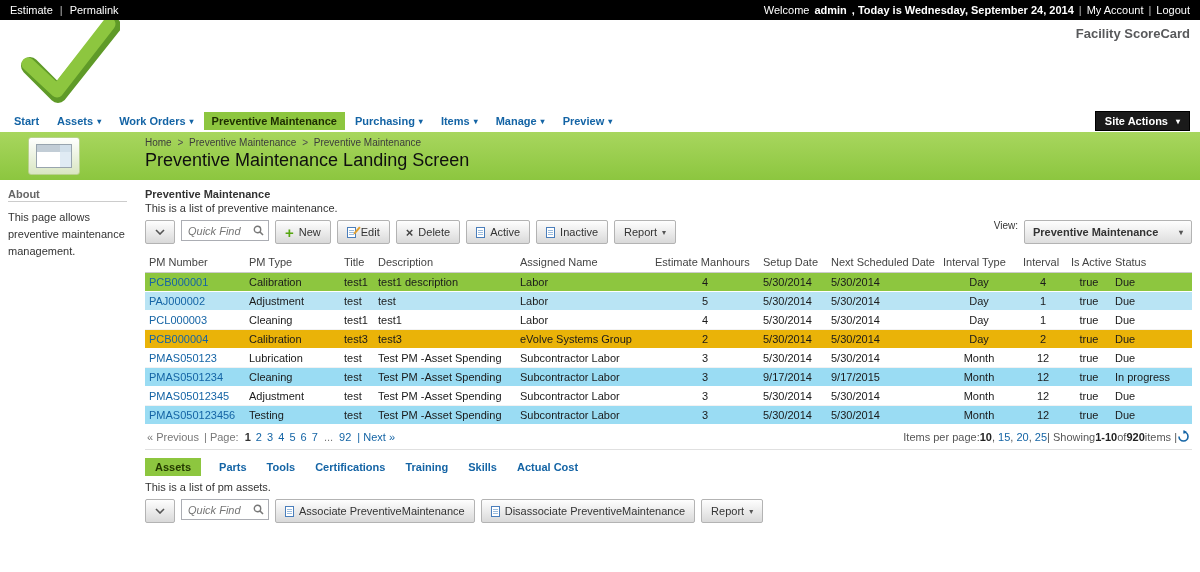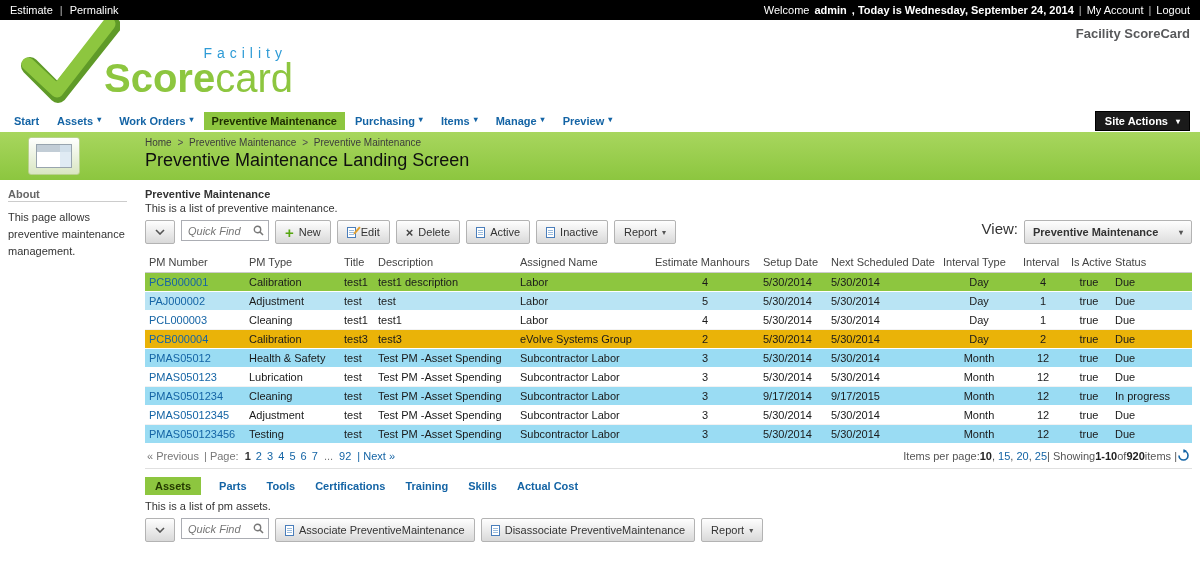--- a/index.html
+++ b/index.html
@@ -23,21 +23,21 @@
   .app-title { position:absolute; top:6px; right:10px; font-size:13px; font-weight:bold; color:#58595b; }
   .logo { position:absolute; left:20px; top:0; display:flex; align-items:flex-end; cursor:pointer; }
   .logo-text { margin-left:-16px; padding-bottom:8px; }
   .logo-facility { display:block; text-align:right; color:#2e9bd6; font-size:14px; letter-spacing:5px; padding-right:6px; margin-bottom:-3px; }
   .logo-score { font-size:40px; font-weight:bold; color:#8dc63f; line-height:1; }
   .logo-card { font-weight:normal; }
 
   
   .nav-bar { height:22px; display:flex; align-items:center; padding:0 6px; font-size:11px; font-weight:bold; background:#fff; }
   .nav-items { display:flex; align-items:center; gap:2px; flex:1; }
-  .nav-item { color:#1464a5; text-decoration:none; padding:3px 8px; display:inline-flex; align-items:flex-start; gap:4px; white-space:nowrap; }
+  .nav-item { color:#1464a5; text-decoration:none; padding:3px 8px; display:inline-flex; align-items:center; gap:4px; white-space:nowrap; }
   .nav-item.active { background:#8dc63f; color:#1d2d00; }
   .nav-caret { font-size:8px; }
   .site-actions { background:#1a1a1a; color:#fff; border:1px solid #000; font-size:11px; font-weight:bold; padding:3px 9px; display:flex; gap:8px; align-items:center; cursor:pointer; font-family:inherit; margin-right:4px; }
 
   
   .banner { height:48px; background:linear-gradient(180deg,#a8d65e,#8cc63f); position:relative; }
   .banner-icon { position:absolute; left:28px; top:5px; width:52px; height:38px; background:linear-gradient(180deg,#ffffff,#d9e6c2); border:1px solid #b9d18d; border-radius:3px; }
   .list-icon { width:36px; height:24px; margin:6px auto; border:1px solid #98a4ae; background:linear-gradient(180deg,#c2cdd6 0,#c2cdd6 7px,#fff 7px); box-shadow:inset -11px 0 0 rgba(214,228,240,.75); }
   .banner-inner { padding:5px 0 0 145px; }
   .breadcrumb { font-size:10px; color:#3c3c3c; }
@@ -60,21 +60,21 @@
   .glyph-plus { color:#56a510; font-size:15px; font-weight:bold; line-height:1; }
   .glyph-x { color:#444; font-size:13px; font-weight:bold; line-height:1; }
   .caret { font-size:8px; color:#555; }
   .quickfind { position:relative; }
   .quickfind input { width:88px; height:21px; padding:0 20px 0 6px; border:1px solid #abadb3; font-size:11px; font-style:italic; color:#555; font-family:inherit; }
   .qf-icon { position:absolute; right:5px; top:5px; }
   .doc-icon { display:inline-block; width:9px; height:11px; border:1px solid #4a7ebb; background:#fff; position:relative; flex:0 0 auto; }
   .doc-icon::after { content:""; position:absolute; left:1px; top:2px; width:5px; height:1px; background:#9bbcdd; box-shadow:0 2px 0 #9bbcdd, 0 4px 0 #9bbcdd; }
   .doc-icon.pencil::before { content:""; position:absolute; right:-3px; top:-2px; width:2px; height:9px; background:#e0a030; transform:rotate(40deg); }
   .spacer { flex:1; }
-  .view-label { font-size:15px; color:#333; }
+  .view-label { font-size:10px; color:#333; }
   .view-select { display:flex; align-items:center; justify-content:space-between; gap:10px; min-width:168px; height:24px; padding:0 8px; background:linear-gradient(180deg,#fefefe,#dedede); border:1px solid #b3b3b3; border-radius:2px; font-size:11px; font-weight:bold; color:#333; cursor:pointer; }
 
   
   .pm-table { width:100%; border-collapse:collapse; table-layout:fixed; font-size:11px; }
   .pm-table th { text-align:left; font-weight:normal; color:#444; padding:4px; border-bottom:1px solid #ccc; white-space:nowrap; overflow:hidden; cursor:pointer; }
   .pm-table td { padding:3px 4px; color:#1a1a1a; white-space:nowrap; overflow:hidden; border-bottom:1px solid rgba(255,255,255,.8); }
   .pm-table a { color:#1464a5; text-decoration:none; }
   .pm-table th:nth-child(1){width:100px}.pm-table th:nth-child(2){width:95px}
   .pm-table th:nth-child(3){width:34px}.pm-table th:nth-child(4){width:142px}
   .pm-table th:nth-child(5){width:135px}.pm-table th:nth-child(6){width:108px}
@@ -124,24 +124,20 @@
     </div>
   </div>
 
   <div class="header">
     <div class="app-title">Facility ScoreCard</div>
     <div class="logo">
       <svg width="100" height="86" viewBox="0 0 100 86">
         <path d="M10 46 L38 74 L92 6" fill="none" stroke="#5f9a28" stroke-width="18" stroke-linecap="round" stroke-linejoin="round"></path>
         <path d="M8 44 L37 71 L89 4" fill="none" stroke="#8dc63f" stroke-width="13" stroke-linecap="round" stroke-linejoin="round"></path>
       </svg>
-      <div class="logo-text">
-        <span class="logo-facility">Facility</span>
-        <span class="logo-score"><span>Score</span><span class="logo-card">card</span></span>
-      </div>
     </div>
   </div>
 
   <div class="nav-bar">
     <div class="nav-items">
         <a class="nav-item">
           <span>Start</span>
         </a>
         <a class="nav-item">
           <span>Assets</span>
@@ -312,34 +308,20 @@
               <td><a>PCB000004</a></td>
               <td>Calibration</td>
               <td>test3</td>
               <td>test3</td>
               <td>eVolve Systems Group</td>
               <td class="c-center">2</td>
               <td>5/30/2014</td>
               <td>5/30/2014</td>
               <td class="c-center">Day</td>
               <td class="c-center">2</td>
-              <td class="c-center">true</td>
-              <td>Due</td>
-            </tr>
-            <tr class="row-cyan">
-              <td><a>PMAS05012</a></td>
-              <td>Health &amp; Safety</td>
-              <td>test</td>
-              <td>Test PM -Asset Spending</td>
-              <td>Subcontractor Labor</td>
-              <td class="c-center">3</td>
-              <td>5/30/2014</td>
-              <td>5/30/2014</td>
-              <td class="c-center">Month</td>
-              <td class="c-center">12</td>
               <td class="c-center">true</td>
               <td>Due</td>
             </tr>
             <tr class="row-white">
               <td><a>PMAS050123</a></td>
               <td>Lubrication</td>
               <td>test</td>
               <td>Test PM -Asset Spending</td>
               <td>Subcontractor Labor</td>
               <td class="c-center">3</td>

